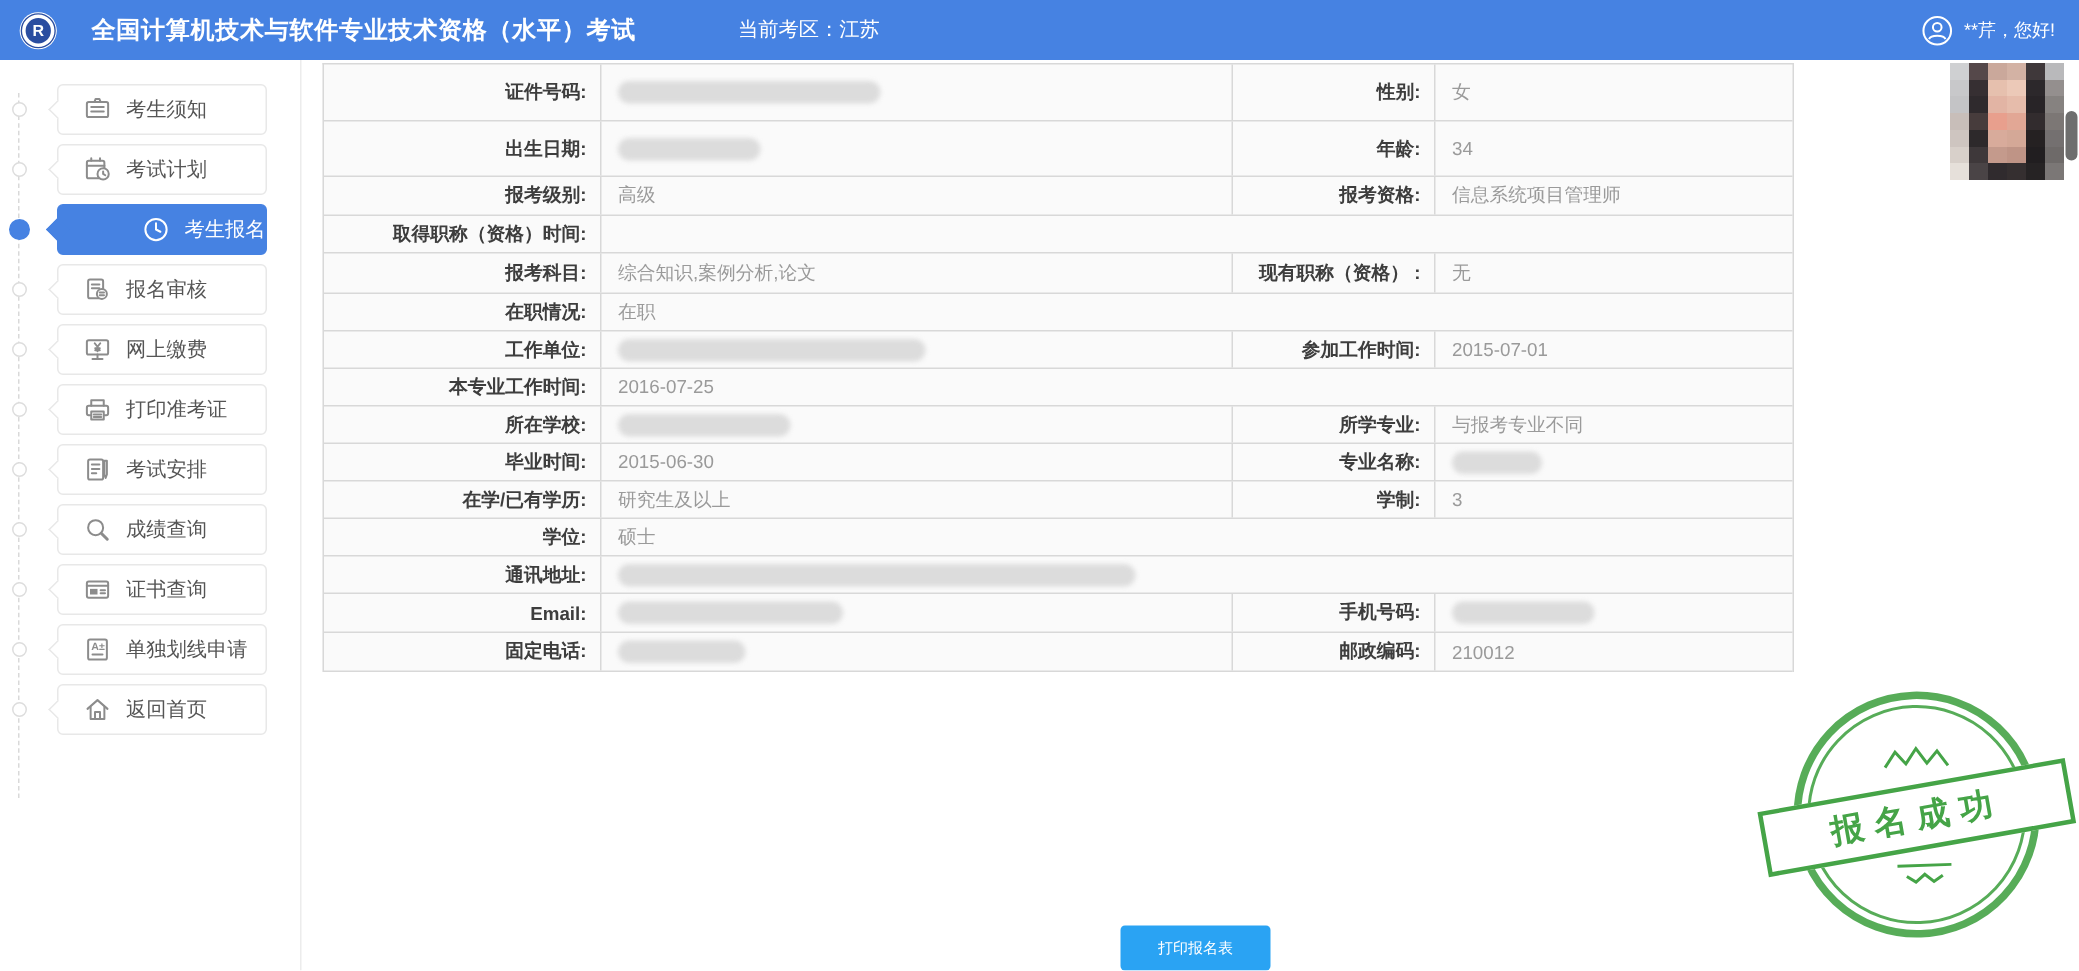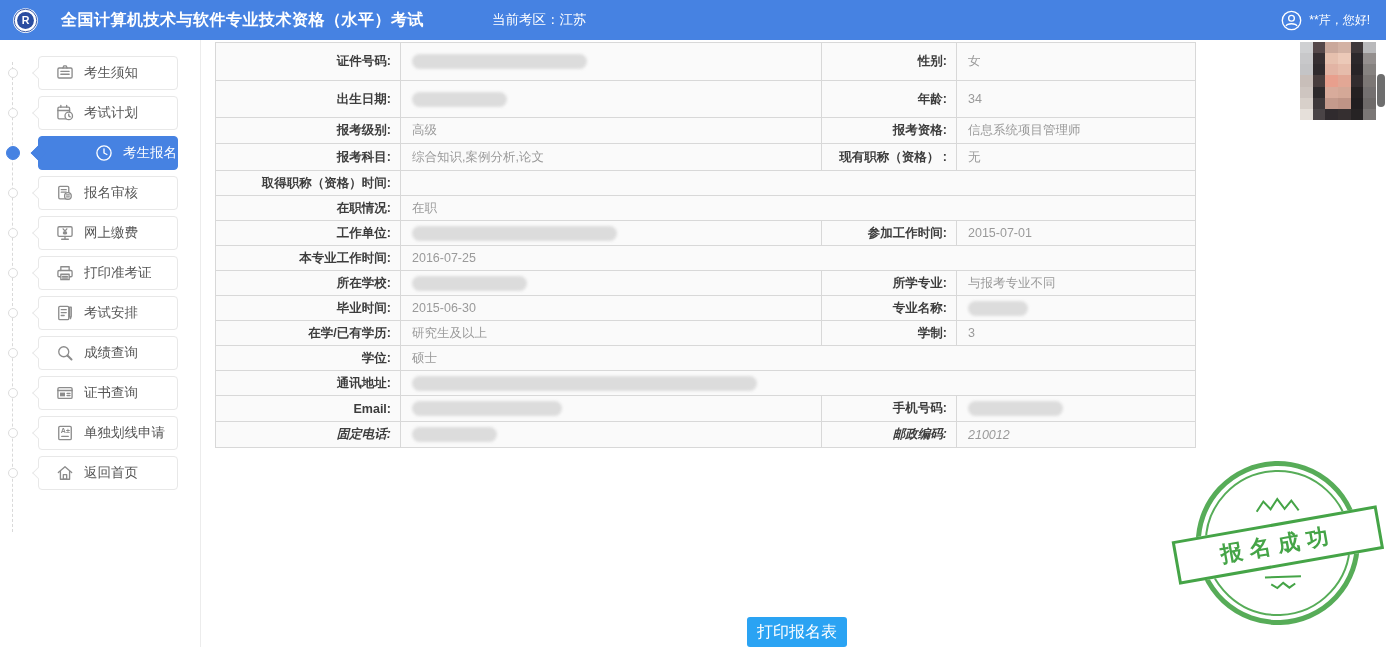--- a/index.html
+++ b/index.html
@@ -73,21 +73,21 @@
     border:2px solid #45a447; border-radius:50%; }
   .stamp-banner { position:absolute; left:-12px; top:64px; width:208px; height:44px;
     background:#fff; border:3px solid #45a447; transform:rotate(-8deg);
     display:flex; align-items:center; justify-content:center;
     font-size:22px; font-weight:bold; letter-spacing:7px; color:#45a447; }
   .stamp-crown { position:absolute; left:70px; top:37px; width:46px; height:18px; }
   .stamp-squiggle { position:absolute; left:74px; top:114px; width:44px; height:18px; }
 
   
   .print-btn { position:absolute; left:747px; top:617px; width:100px; height:30px;
-    background:#2aa3f3; color:#fff; border:none; border-radius:3px; font-size:16px;
+    background:#2aa3f3; color:#fff; border:none; border-radius:3px; font-size:10px;
     font-family:inherit; cursor:pointer; }
 </style>
 </head>
 <body>
 
 <div class="app-header">
   <svg class="logo" viewBox="0 0 24 24">
     <circle cx="12" cy="12" r="11" fill="#ffffff"></circle>
     <circle cx="12" cy="12" r="10" fill="none" stroke="#2a4da0" stroke-width="0.8"></circle>
     <circle cx="12" cy="12" r="7.5" fill="#2a4da0"></circle>
@@ -308,34 +308,34 @@
         <div class="f-row" style="height: 26px;">
           <div class="pair left">
             <div class="f-label">报考级别:</div>
             <div class="f-value">高级</div>
           </div>
           <div class="pair right">
             <div class="f-label">报考资格:</div>
             <div class="f-value">信息系统项目管理师</div>
           </div>
         </div>
-        <div class="f-row" style="height: 27px;">
-          <div class="pair left">
-            <div class="f-label">报考科目:</div>
-            <div class="f-value">综合知识,案例分析,论文</div>
-          </div>
-          <div class="pair right">
-            <div class="f-label">现有职称（资格） :</div>
-            <div class="f-value">无</div>
-          </div>
-        </div>
         <div class="f-row" style="height: 25px;">
           <div class="pair full">
             <div class="f-label">取得职称（资格）时间:</div>
             <div class="f-value"></div>
+          </div>
+        </div>
+        <div class="f-row" style="height: 27px;">
+          <div class="pair left">
+            <div class="f-label">报考科目:</div>
+            <div class="f-value">综合知识,案例分析,论文</div>
+          </div>
+          <div class="pair right">
+            <div class="f-label">现有职称（资格） :</div>
+            <div class="f-value">无</div>
           </div>
         </div>
         <div class="f-row" style="height: 25px; text-align: right;">
           <div class="pair full">
             <div class="f-label">在职情况:</div>
             <div class="f-value">在职</div>
           </div>
         </div>
         <div class="f-row" style="height: 25px;">
           <div class="pair left">
@@ -410,21 +410,21 @@
               <span class="redact" style="width: 150px;"></span>
             </div>
           </div>
           <div class="pair right">
             <div class="f-label">手机号码:</div>
             <div class="f-value">
               <span class="redact" style="width: 95px;"></span>
             </div>
           </div>
         </div>
-        <div class="f-row" style="height: 26px; font-style: italic;">
+        <div class="f-row" style="height: 26px;">
           <div class="pair left">
             <div class="f-label">固定电话:</div>
             <div class="f-value">
               <span class="redact" style="width: 85px;"></span>
             </div>
           </div>
           <div class="pair right">
             <div class="f-label">邮政编码:</div>
             <div class="f-value">210012</div>
           </div>

